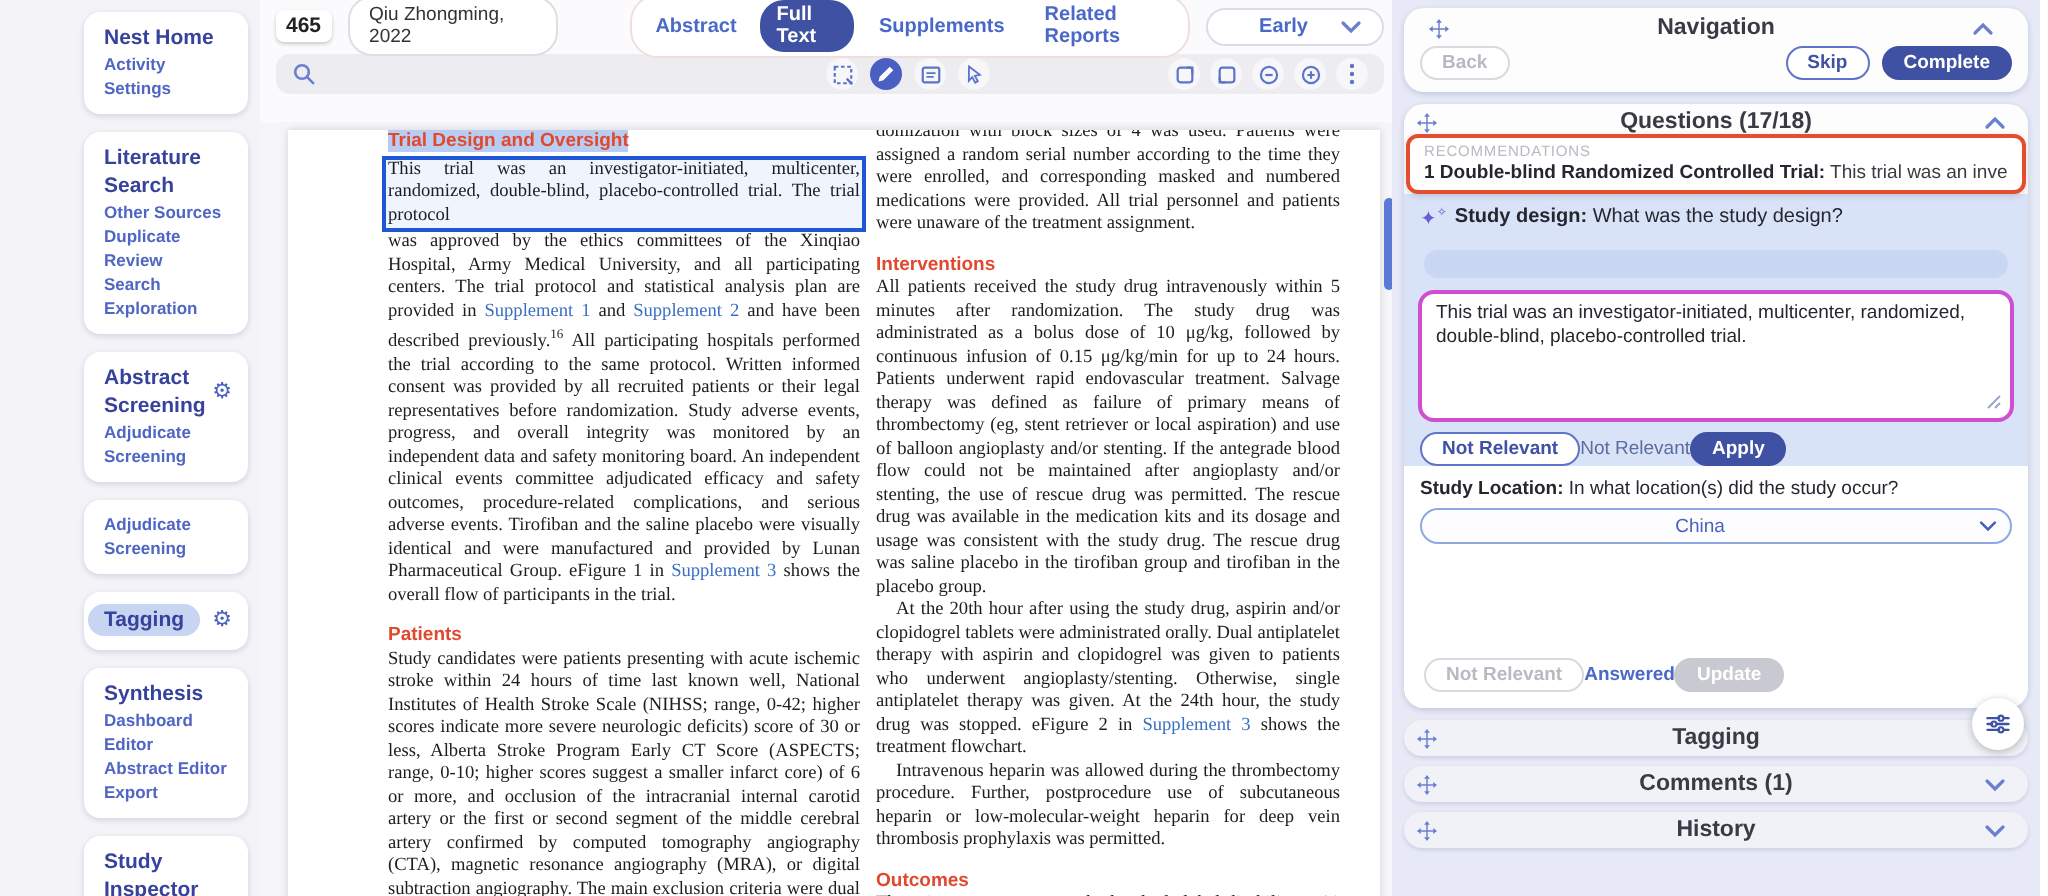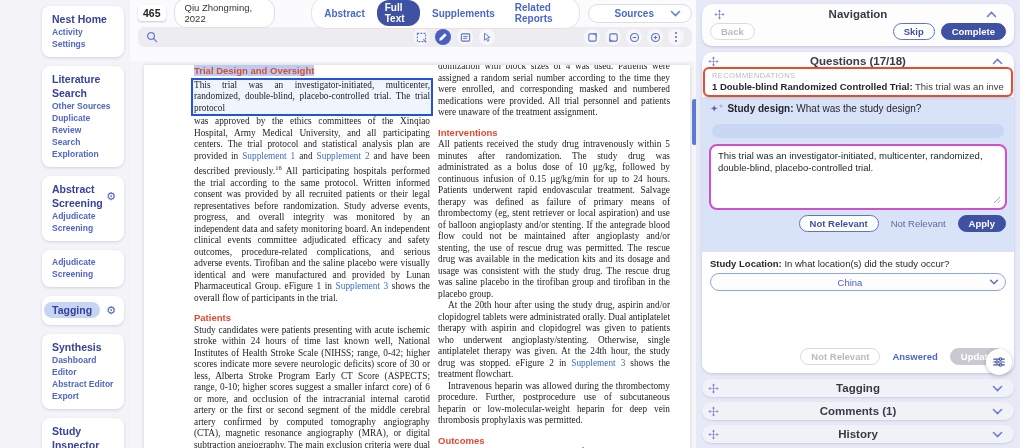--- a/index.html
+++ b/index.html
@@ -86,21 +86,21 @@
   .q-body { background:#d9e3f8; padding:3px 6px 0; }
   .qd-row { font-size:10px; color:#26262e; padding:2px 2px 4px; display:flex; align-items:center; gap:4px; }
   .sparkle { color:#6a5fd0; font-size:10px; }
   .drop { background:#e9effc; border:1px solid #9db4e6; border-radius:13px; height:18px;
           display:grid; grid-template-columns:1fr 16px; align-items:center; cursor:pointer; }
   .drop-val { text-align:center; font-size:9.5px; color:#4a5fc1; }
   .empty-bar { background:#c9d7f4; border-radius:10px; height:14px; margin:6px 4px; cursor:text; }
   .evi-box { background:#fff; border:2px solid #cf4fd0; border-radius:8px; margin:2px 1px 4px;
              height:66px; padding:4px 7px; font-size:9.5px; line-height:12px; color:#26262e; position:relative; }
   .grip { position:absolute; right:3px; bottom:2px; }
-  .q-btns { display:flex; align-items:center; justify-content:flex-end; padding:1px 2px 20px;gap:12px; }
+  .q-btns { display:flex; align-items:center; justify-content:flex-start; padding:1px 2px 0; }
   .mid-status { font-size:9.5px; color:#5c6c9c; }
   .q2-card { background:#fff; padding:6px 8px 8px; position:relative; }
   .q2-line { font-size:9.5px; color:#26262e; margin-bottom:4px; }
   .drop2 { background:#fdfdff; border:1px solid #8fa7e0; border-radius:13px; height:18px;
            display:grid; grid-template-columns:1fr 16px; align-items:center; cursor:pointer; }
   .q2-spacer { height:56px; }
   .ans-link { font-size:9.5px; font-weight:bold; color:#4a68c8; }
 
   .sect-bar { background:#f1f2f7; border-radius:10px; box-shadow:0 1px 2px rgba(40,50,120,.15);
               margin-top:5px; }
@@ -155,21 +155,21 @@
   <div class="main-header">
     <span class="id-badge">465</span>
     <span class="study-pill">Qiu Zhongming, 2022</span>
     <div class="tabs-wrap">
       <span class="tab">Abstract</span>
       <span class="tab active">Full Text</span>
       <span class="tab">Supplements</span>
       <span class="tab">Related Reports</span>
     </div>
     <div class="src-select">
-      <span class="src-label">Sources</span>
+      <span class="src-label">Early</span>
       <svg class="chev" width="11" height="7" viewBox="0 0 11 7">
           <path d="M1.5 1.5l4 4 4-4" stroke="#6b7fd0" stroke-width="1.6" fill="none" stroke-linecap="round"></path>
         </svg>
     </div>
   </div>
 
   <div class="pdf-toolbar">
     <svg width="12" height="12" viewBox="0 0 12 12">
         <circle cx="5" cy="5" r="3.4" stroke="#6b7fd0" stroke-width="1.3" fill="none"></circle>
         <path d="M7.6 7.6l3 3" stroke="#6b7fd0" stroke-width="1.3" stroke-linecap="round"></path>

